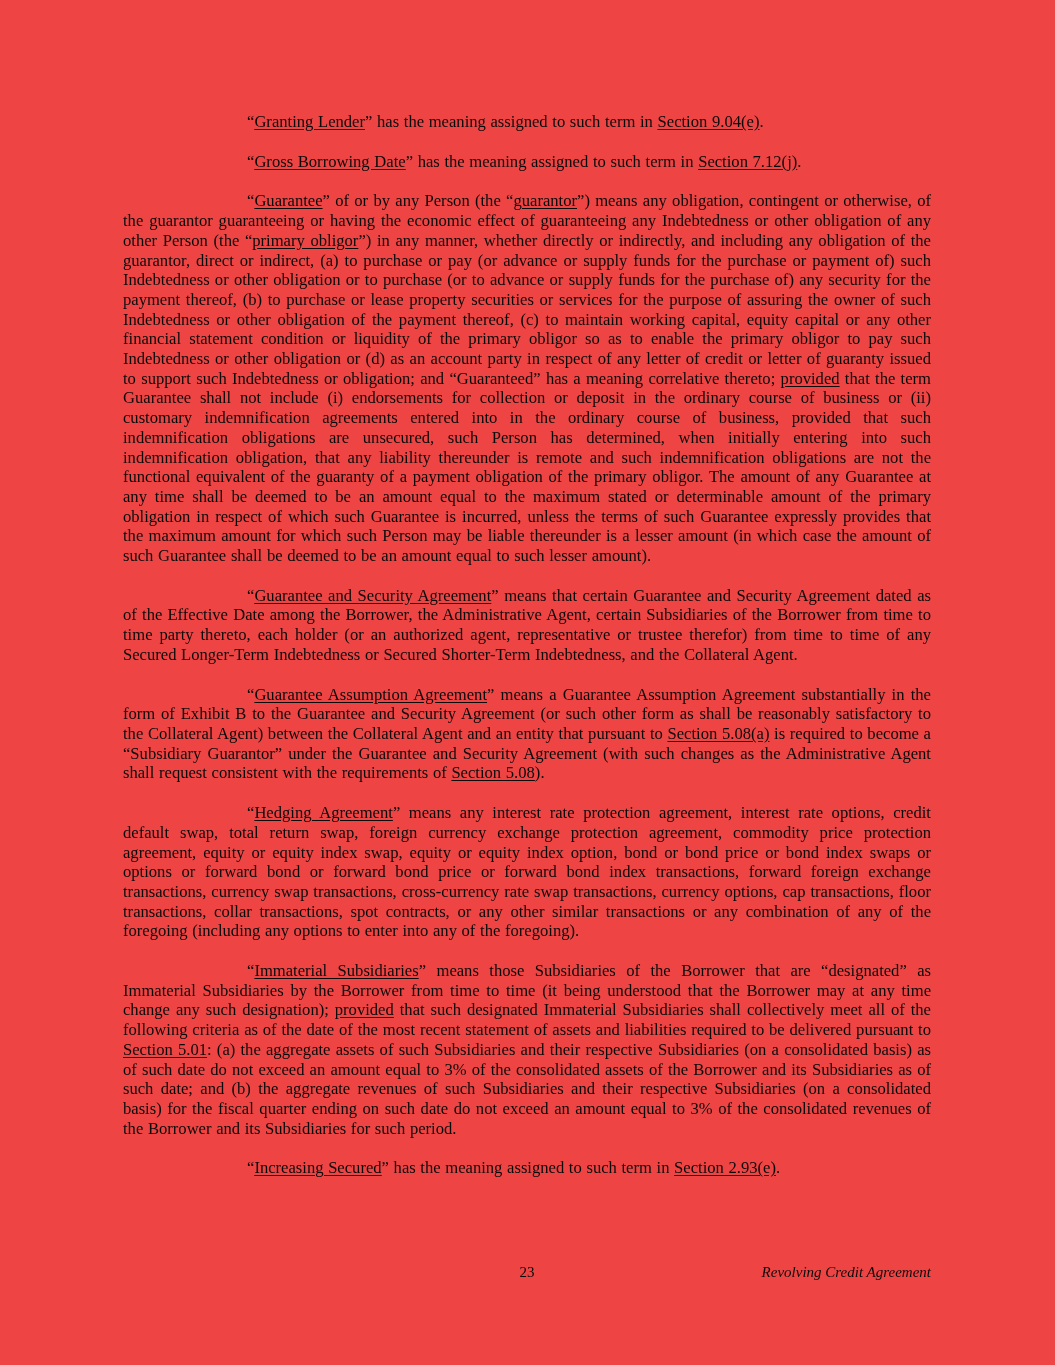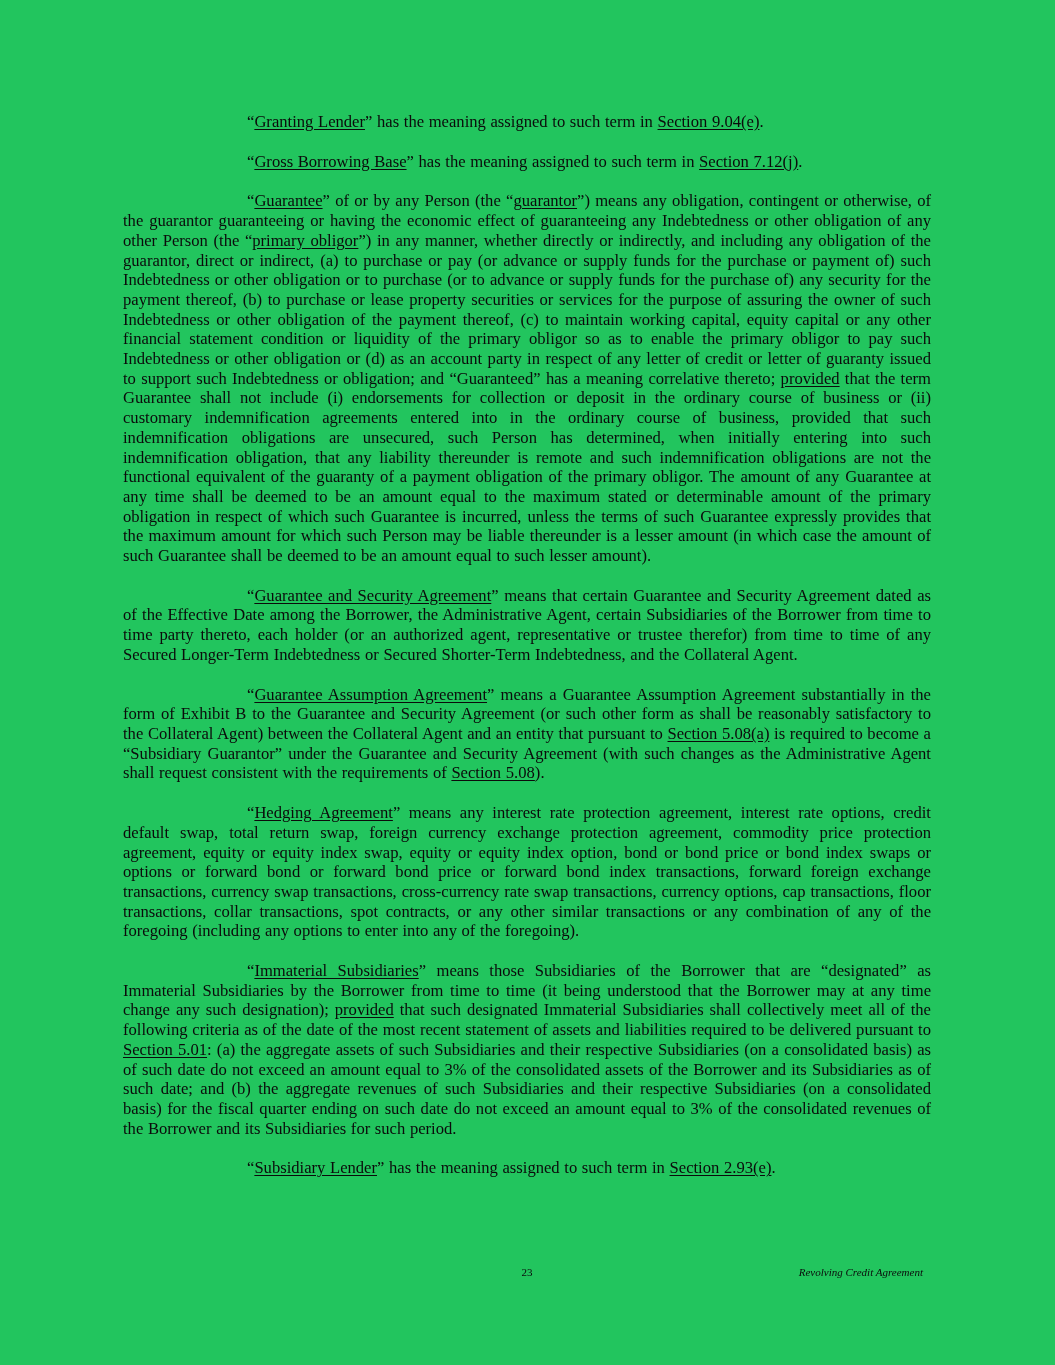--- a/index.html
+++ b/index.html
@@ -5,21 +5,21 @@
   html, body {
     margin: 0;
     padding: 0;
     background: #e8e8e8;
   }
   .page {
     position: relative;
     width: 1055px;
     height: 1365px;
     margin: 0 auto;
-    background: #22c55e;
+    background: #ef4444;
     color: #0b0b0b;
     font-family: "Liberation Serif", "DejaVu Serif", serif;
     overflow: hidden;
   }
   .content {
     position: absolute;
     left: 123px;
     top: 112px;
     width: 808px;
   }
@@ -34,47 +34,47 @@
   .u {
     text-decoration: underline;
     text-underline-offset: 2px;
   }
   .footer {
     position: absolute;
     left: 123px;
     top: 1262px;
     width: 808px;
     height: 24px;
-    font-size: 11px;
+    font-size: 15px;
     line-height: 20px;
   }
   .footer .page-num {
     position: absolute;
     left: 0;
     width: 100%;
     text-align: center;
   }
   .footer .doc-title {
     position: absolute;
-    right: 8px;
+    right: 0;
     top: 0;
     font-style: italic;
   }
 </style>
 </head>
 <body>
 
 <div class="page">
   <div class="content">
       <p class="para"><span>“</span><span class="u">Granting Lender</span><span>” has the meaning assigned to such term in </span><span class="u">Section 9.04(e)</span><span>.</span></p>
-      <p class="para"><span>“</span><span class="u">Gross Borrowing Base</span><span>” has the meaning assigned to such term in </span><span class="u">Section 7.12(j)</span><span>.</span></p>
+      <p class="para"><span>“</span><span class="u">Gross Borrowing Date</span><span>” has the meaning assigned to such term in </span><span class="u">Section 7.12(j)</span><span>.</span></p>
       <p class="para"><span>“</span><span class="u">Guarantee</span><span>” of or by any Person (the “</span><span class="u">guarantor</span><span>”) means any obligation, contingent or otherwise, of the guarantor guaranteeing or having the economic effect of guaranteeing any Indebtedness or other obligation of any other Person (the “</span><span class="u">primary obligor</span><span>”) in any manner, whether directly or indirectly, and including any obligation of the guarantor, direct or indirect, (a) to purchase or pay (or advance or supply funds for the purchase or payment of) such Indebtedness or other obligation or to purchase (or to advance or supply funds for the purchase of) any security for the payment thereof, (b) to purchase or lease property securities or services for the purpose of assuring the owner of such Indebtedness or other obligation of the payment thereof, (c) to maintain working capital, equity capital or any other financial statement condition or liquidity of the primary obligor so as to enable the primary obligor to pay such Indebtedness or other obligation or (d) as an account party in respect of any letter of credit or letter of guaranty issued to support such Indebtedness or obligation; and “Guaranteed” has a meaning correlative thereto; </span><span class="u">provided</span><span> that the term Guarantee shall not include (i) endorsements for collection or deposit in the ordinary course of business or (ii) customary indemnification agreements entered into in the ordinary course of business, provided that such indemnification obligations are unsecured, such Person has determined, when initially entering into such indemnification obligation, that any liability thereunder is remote and such indemnification obligations are not the functional equivalent of the guaranty of a payment obligation of the primary obligor.  The amount of any Guarantee at any time shall be deemed to be an amount equal to the maximum stated or determinable amount of the primary obligation in respect of which such Guarantee is incurred, unless the terms of such Guarantee expressly provides that the maximum amount for which such Person may be liable thereunder is a lesser amount (in which case the amount of such Guarantee shall be deemed to be an amount equal to such lesser amount).</span></p>
       <p class="para"><span>“</span><span class="u">Guarantee and Security Agreement</span><span>” means that certain Guarantee and Security Agreement dated as of the Effective Date among the Borrower, the Administrative Agent, certain Subsidiaries of the Borrower from time to time party thereto, each holder (or an authorized agent, representative or trustee therefor) from time to time of any Secured Longer-Term Indebtedness or Secured Shorter-Term Indebtedness, and the Collateral Agent.</span></p>
       <p class="para"><span>“</span><span class="u">Guarantee Assumption Agreement</span><span>” means a Guarantee Assumption Agreement substantially in the form of Exhibit B to the Guarantee and Security Agreement (or such other form as shall be reasonably satisfactory to the Collateral Agent) between the Collateral Agent and an entity that pursuant to </span><span class="u">Section 5.08(a)</span><span> is required to become a “Subsidiary Guarantor” under the Guarantee and Security Agreement (with such changes as the Administrative Agent shall request consistent with the requirements of </span><span class="u">Section 5.08</span><span>).</span></p>
       <p class="para"><span>“</span><span class="u">Hedging Agreement</span><span>” means any interest rate protection agreement, interest rate options, credit default swap, total return swap, foreign currency exchange protection agreement, commodity price protection agreement, equity or equity index swap, equity or equity index option, bond or bond price or bond index swaps or options or forward bond or forward bond price or forward bond index transactions, forward foreign exchange transactions, currency swap transactions, cross-currency rate swap transactions, currency options, cap transactions, floor transactions, collar transactions, spot contracts, or any other similar transactions or any combination of any of the foregoing (including any options to enter into any of the foregoing).</span></p>
       <p class="para"><span>“</span><span class="u">Immaterial Subsidiaries</span><span>” means those Subsidiaries of the Borrower that are “designated” as Immaterial Subsidiaries by the Borrower from time to time (it being understood that the Borrower may at any time change any such designation); </span><span class="u">provided</span><span> that such designated Immaterial Subsidiaries shall collectively meet all of the following criteria as of the date of the most recent statement of assets and liabilities required to be delivered pursuant to </span><span class="u">Section 5.01</span><span>: (a) the aggregate assets of such Subsidiaries and their respective Subsidiaries (on a consolidated basis) as of such date do not exceed an amount equal to 3% of the consolidated assets of the Borrower and its Subsidiaries as of such date; and (b) the aggregate revenues of such Subsidiaries and their respective Subsidiaries (on a consolidated basis) for the fiscal quarter ending on such date do not exceed an amount equal to 3% of the consolidated revenues of the Borrower and its Subsidiaries for such period.</span></p>
-      <p class="para"><span>“</span><span class="u">Subsidiary Lender</span><span>” has the meaning assigned to such term in </span><span class="u">Section 2.93(e)</span><span>.</span></p>
+      <p class="para"><span>“</span><span class="u">Increasing Secured</span><span>” has the meaning assigned to such term in </span><span class="u">Section 2.93(e)</span><span>.</span></p>
     </div>
   <div class="footer">
     <span class="page-num">23</span>
     <span class="doc-title">Revolving Credit Agreement</span>
   </div>
 </div>
 
 </body></html>

